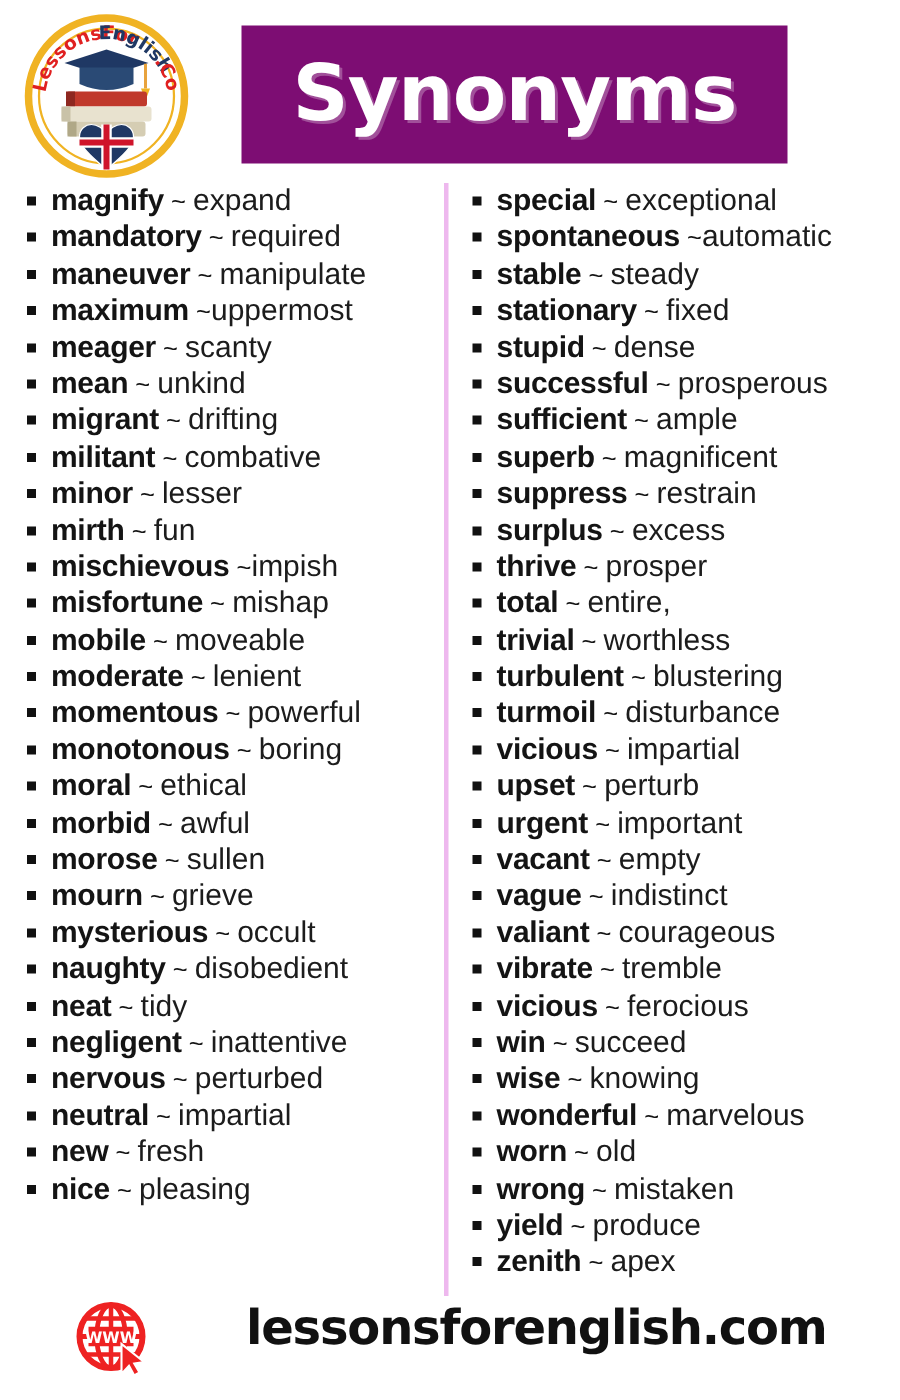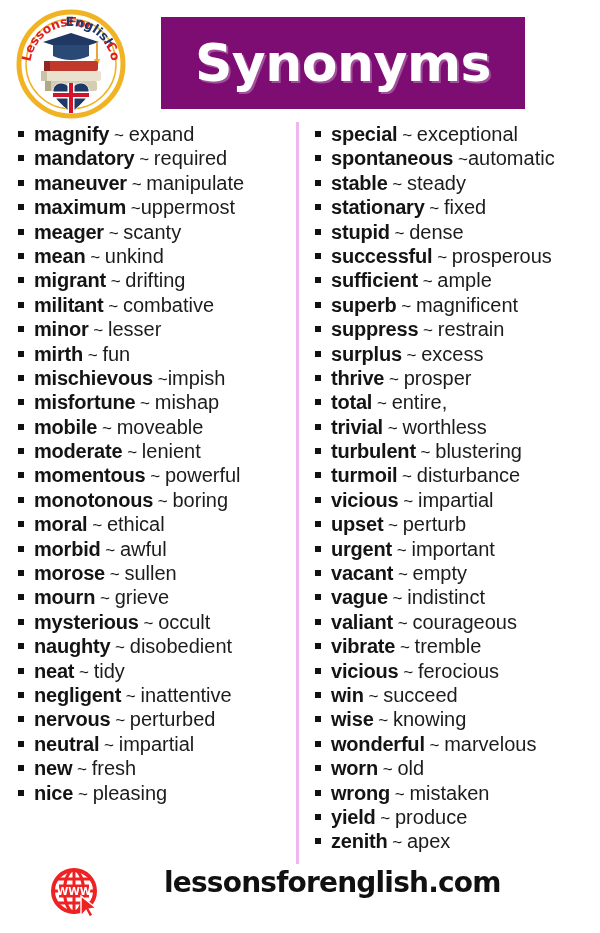--- a/index.html
+++ b/index.html
@@ -126,21 +126,21 @@
     align-items: flex-start;
     margin-left: 20px;
   }
   .globe-icon {
     margin-left: 28px;
     width: 56px;
     height: 52px;
   }
   .footer-text {
     margin-left: 60px;
-    font-size: 28px;
+    font-size: 32px;
     font-weight: bold;
     color: #111111;
     font-family: "DejaVu Sans", sans-serif;
     letter-spacing: -0.8px;
   }
 </style>
 </head>
 <body>
 
 <div class="header">

